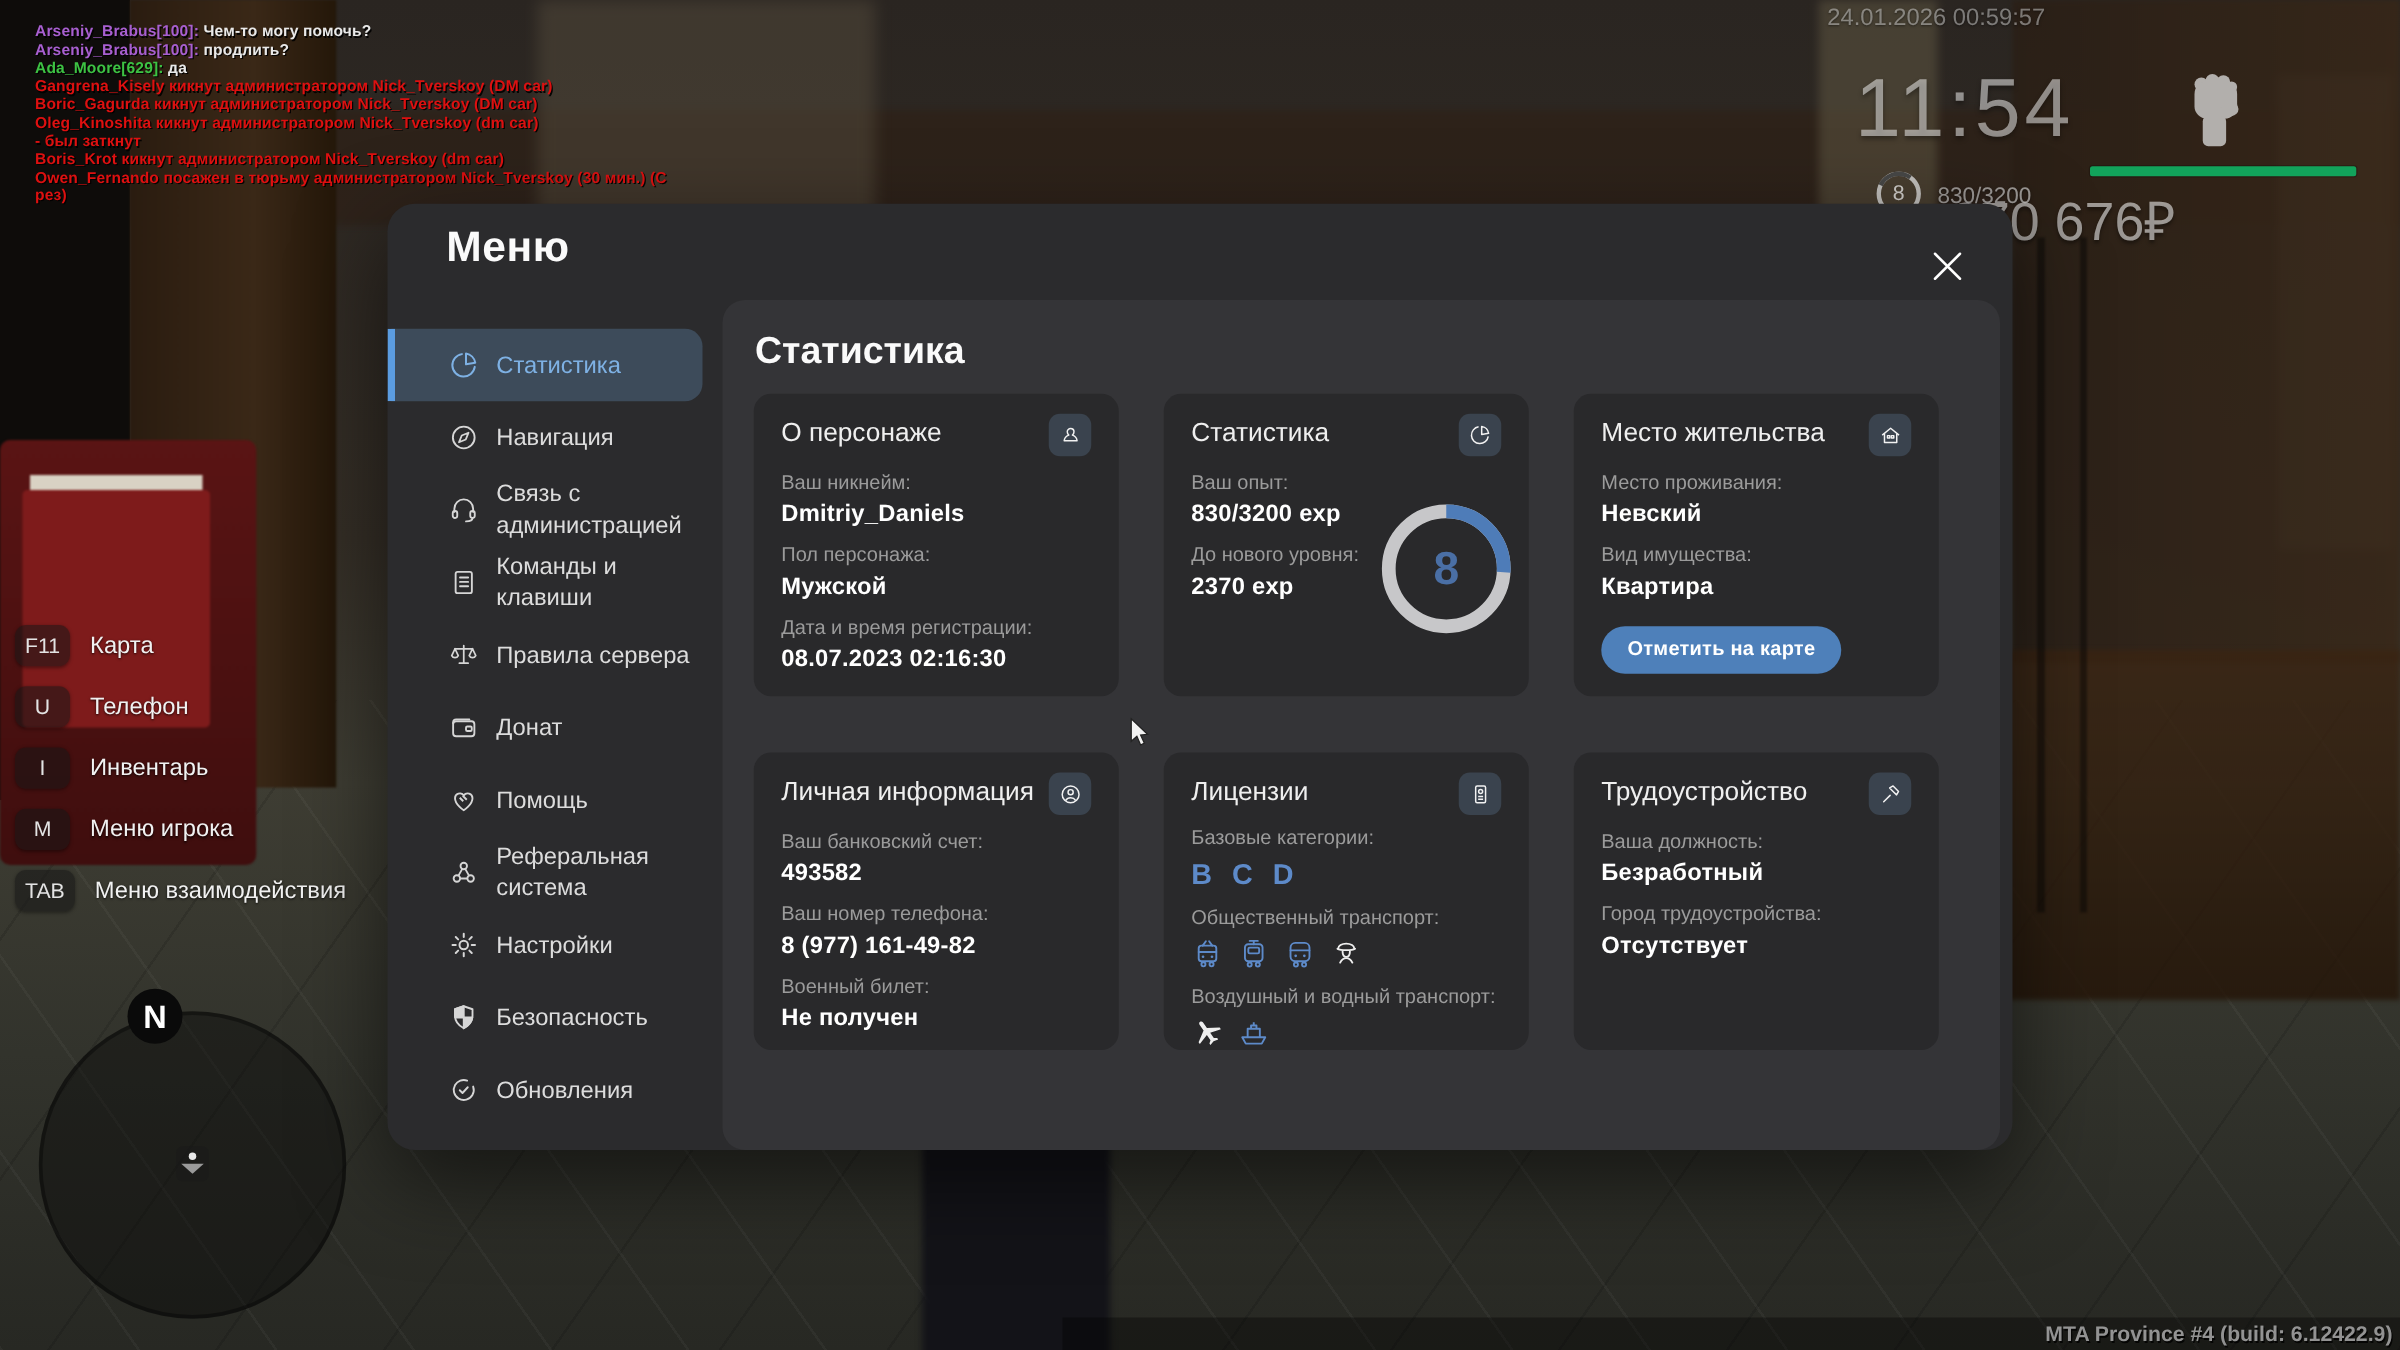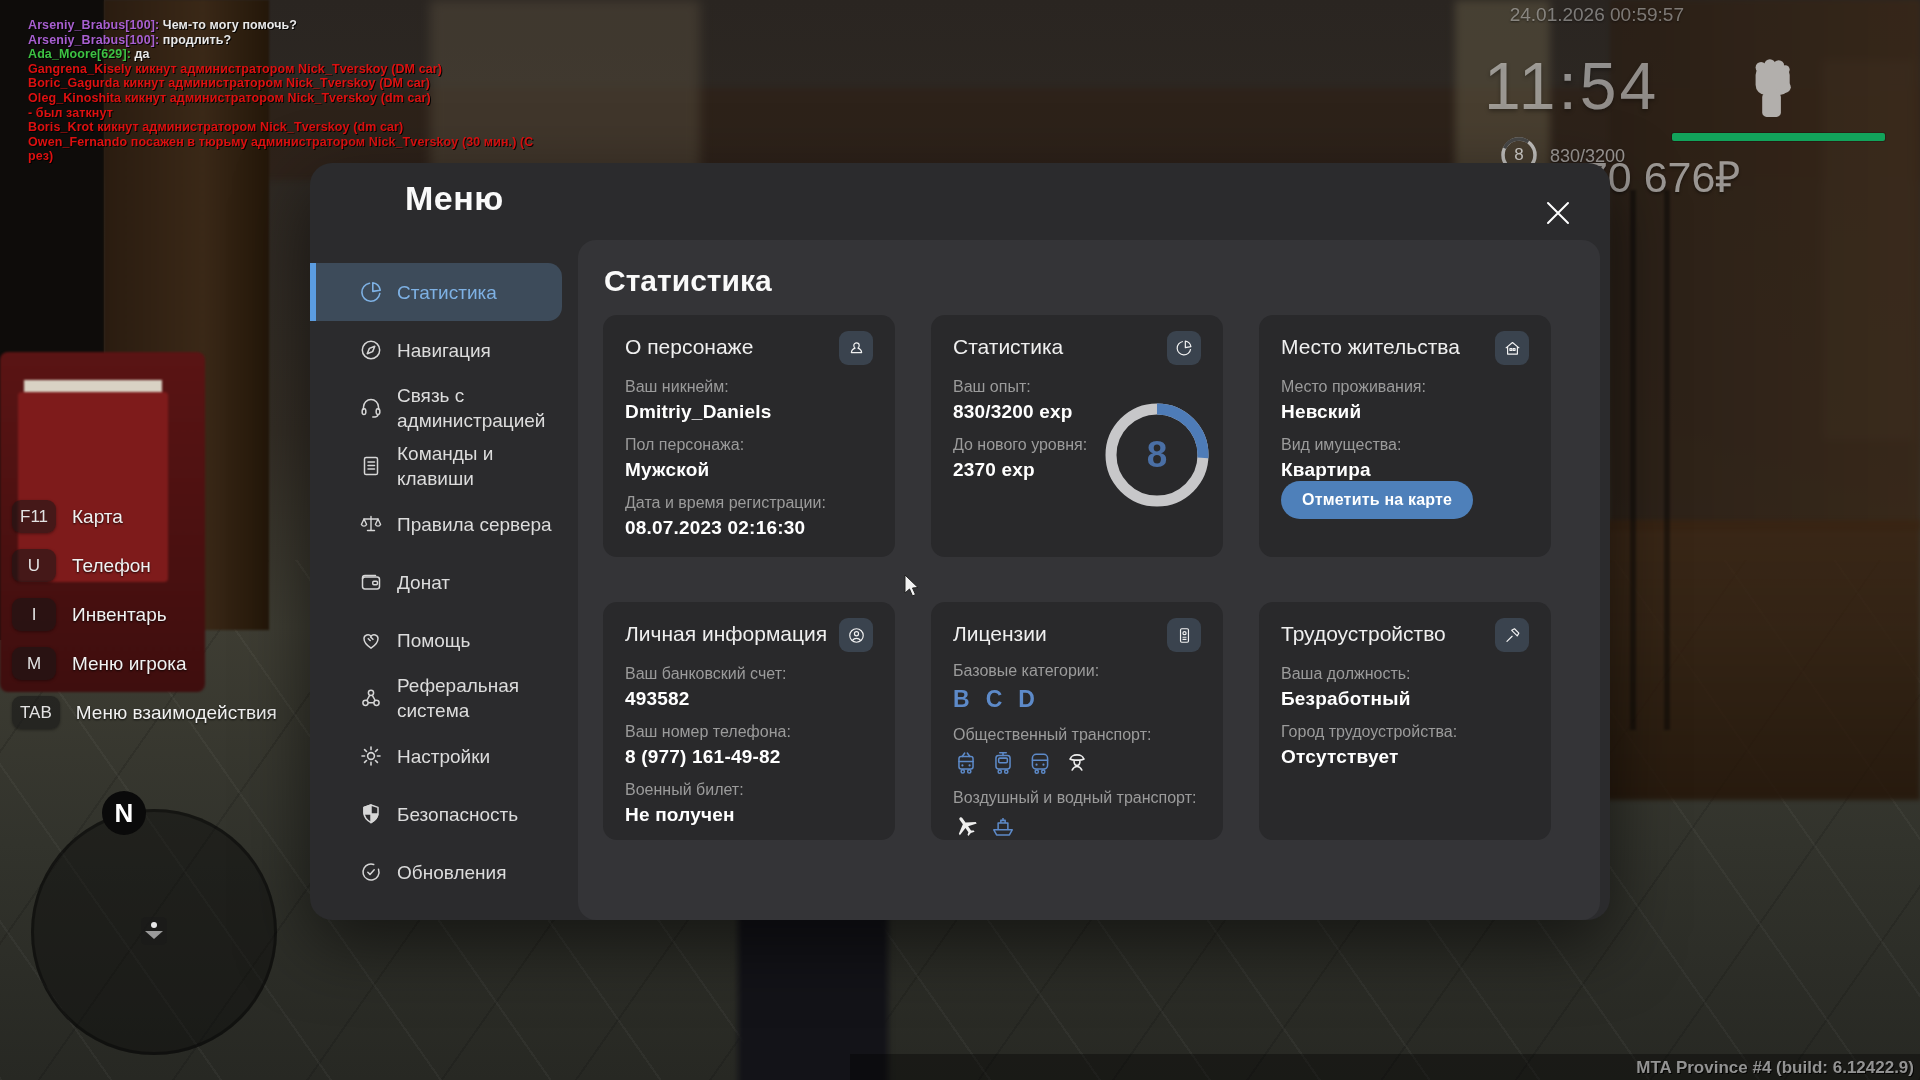--- a/index.html
+++ b/index.html
@@ -28,21 +28,21 @@
   .sc-terminal::after { content:""; position:absolute; left:18px; top:40px; width:150px; height:190px; background:#7e1b1b; border-radius:4px; box-shadow:0 -18px 0 -6px #d9d2c4; }
   .sc-char { left:738px; top:748px; width:150px; height:340px; background:#131318; border-radius:46px 46px 0 0; filter:blur(3px); }
   .sc-botstrip { left:850px; right:0; top:1054px; height:26px; background:rgba(0,0,0,0.35); }
 
   
   .chat { position:absolute; left:28px; top:18px; width:560px; font-size:12.5px; font-weight:bold;
     line-height:14.6px; text-shadow:1px 1px 0 rgba(0,0,0,0.9); letter-spacing:.1px; }
   .c-purple { color:#a85fd0; } .c-white { color:#e9e9e9; } .c-green { color:#3dc243; } .c-red { color:#dd1010; }
 
   
-  .hud-datetime { position:absolute; left:1414px; top:4px; width:270px; text-align:right; font-size:19px;
+  .hud-datetime { position:absolute; left:1414px; top:4px; width:270px; text-align:center; font-size:19px;
     color:rgba(255,255,255,0.42); text-shadow:0 1px 2px rgba(0,0,0,0.5); }
   .hud-time { position:absolute; left:1484px; top:48px; font-size:66px; letter-spacing:3px;
     color:rgba(255,255,255,0.5); text-shadow:0 2px 4px rgba(0,0,0,0.35); }
   .hud-fist { position:absolute; left:1748px; top:52px; opacity:.75; }
   .hud-level { position:absolute; left:1498px; top:134px; width:42px; height:42px; }
   .hud-level .num { position:absolute; inset:0; display:flex; align-items:center; justify-content:center;
     font-size:17px; color:rgba(255,255,255,0.75); }
   .hud-exp { position:absolute; left:1550px; top:146px; font-size:18px; color:rgba(255,255,255,0.55);
     text-shadow:0 1px 2px rgba(0,0,0,0.5); }
   .hud-bar { position:absolute; left:1672px; top:133px; width:213px; height:8px; background:#12a35b;
@@ -71,21 +71,21 @@
 
   .watermark { position:absolute; right:6px; bottom:2px; font-size:17px; font-weight:bold;
     color:rgba(170,170,170,0.85); text-shadow:1px 1px 0 rgba(0,0,0,0.8); }
 
   
   .cursor { position:absolute; left:903px; top:574px; }
 
   
   .modal { position:absolute; left:310px; top:163px; width:1300px; height:757px; background:#2b2b2d;
     border-radius:22px; box-shadow:0 24px 70px rgba(0,0,0,0.55); color:#e6e6e6; }
-  .modal-title { position:absolute; left:47px; top:16px; font-size:34px; font-weight:bold; color:#fafafa; letter-spacing:.5px;margin-left:48px; }
+  .modal-title { position:absolute; left:47px; top:16px; font-size:34px; font-weight:bold; color:#fafafa; letter-spacing:.5px; }
   .modal-close { position:absolute; left:1228px; top:30px; width:40px; height:40px; cursor:pointer;
     display:flex; align-items:center; justify-content:center; color:#fff; }
 
   
   .sidebar { position:absolute; left:0; top:100px; width:268px; }
   .side-item { position:relative; height:58px; display:flex; align-items:center; padding-left:48px; cursor:pointer; color:#dcdcdc; }
   .side-item .s-icon { width:26px; height:26px; flex:0 0 26px; display:flex; align-items:center; justify-content:center; color:#d6d6d6; }
   .side-item .s-label { margin-left:13px; font-size:19px; line-height:25px; width:160px; }
   .side-item.active { width:252px; background:#3d4b5a; border-left:6px solid #5b9ce0; padding-left:42px;
     border-radius:0 14px 14px 0; }
@@ -102,21 +102,21 @@
   .card-title { font-size:21px; color:#efefef; padding-top:4px; }
   .card-badge { width:34px; height:34px; border-radius:9px; background:#3a434e; color:#f2f2f2;
     display:flex; align-items:center; justify-content:center; flex:0 0 34px; }
   .card-label { font-size:16px; color:#9b9b9b; margin-top:13px; }
   .card-value { font-size:19px; font-weight:bold; color:#ffffff; margin-top:5px; letter-spacing:.2px; }
 
   .donut-wrap { position:absolute; right:10px; top:84px; width:112px; height:112px; }
   .donut-wrap .num { position:absolute; inset:0; display:flex; align-items:center; justify-content:center;
     font-size:37px; font-weight:bold; color:#4a6fa5; }
 
-  .map-btn { display:inline-block; padding:10px 21px; background:#4e80ba; color:#fff;
+  .map-btn { display:inline-block; margin-top:20px; padding:10px 21px; background:#4e80ba; color:#fff;
     font-size:16px; font-weight:bold; border:none; border-radius:19px; cursor:pointer; letter-spacing:.2px; }
 
   .lic-cats { display:flex; gap:16px; margin-top:6px; }
   .lic-cats span { font-size:23px; font-weight:bold; color:#5d8ac9; }
   .lic-icons { display:flex; gap:11px; margin-top:6px; align-items:center; }
   .t-blue { color:#5d8ac9; } .t-white { color:#eeeeee; }
 
   svg { display:block; }
 </style>
 </head>

